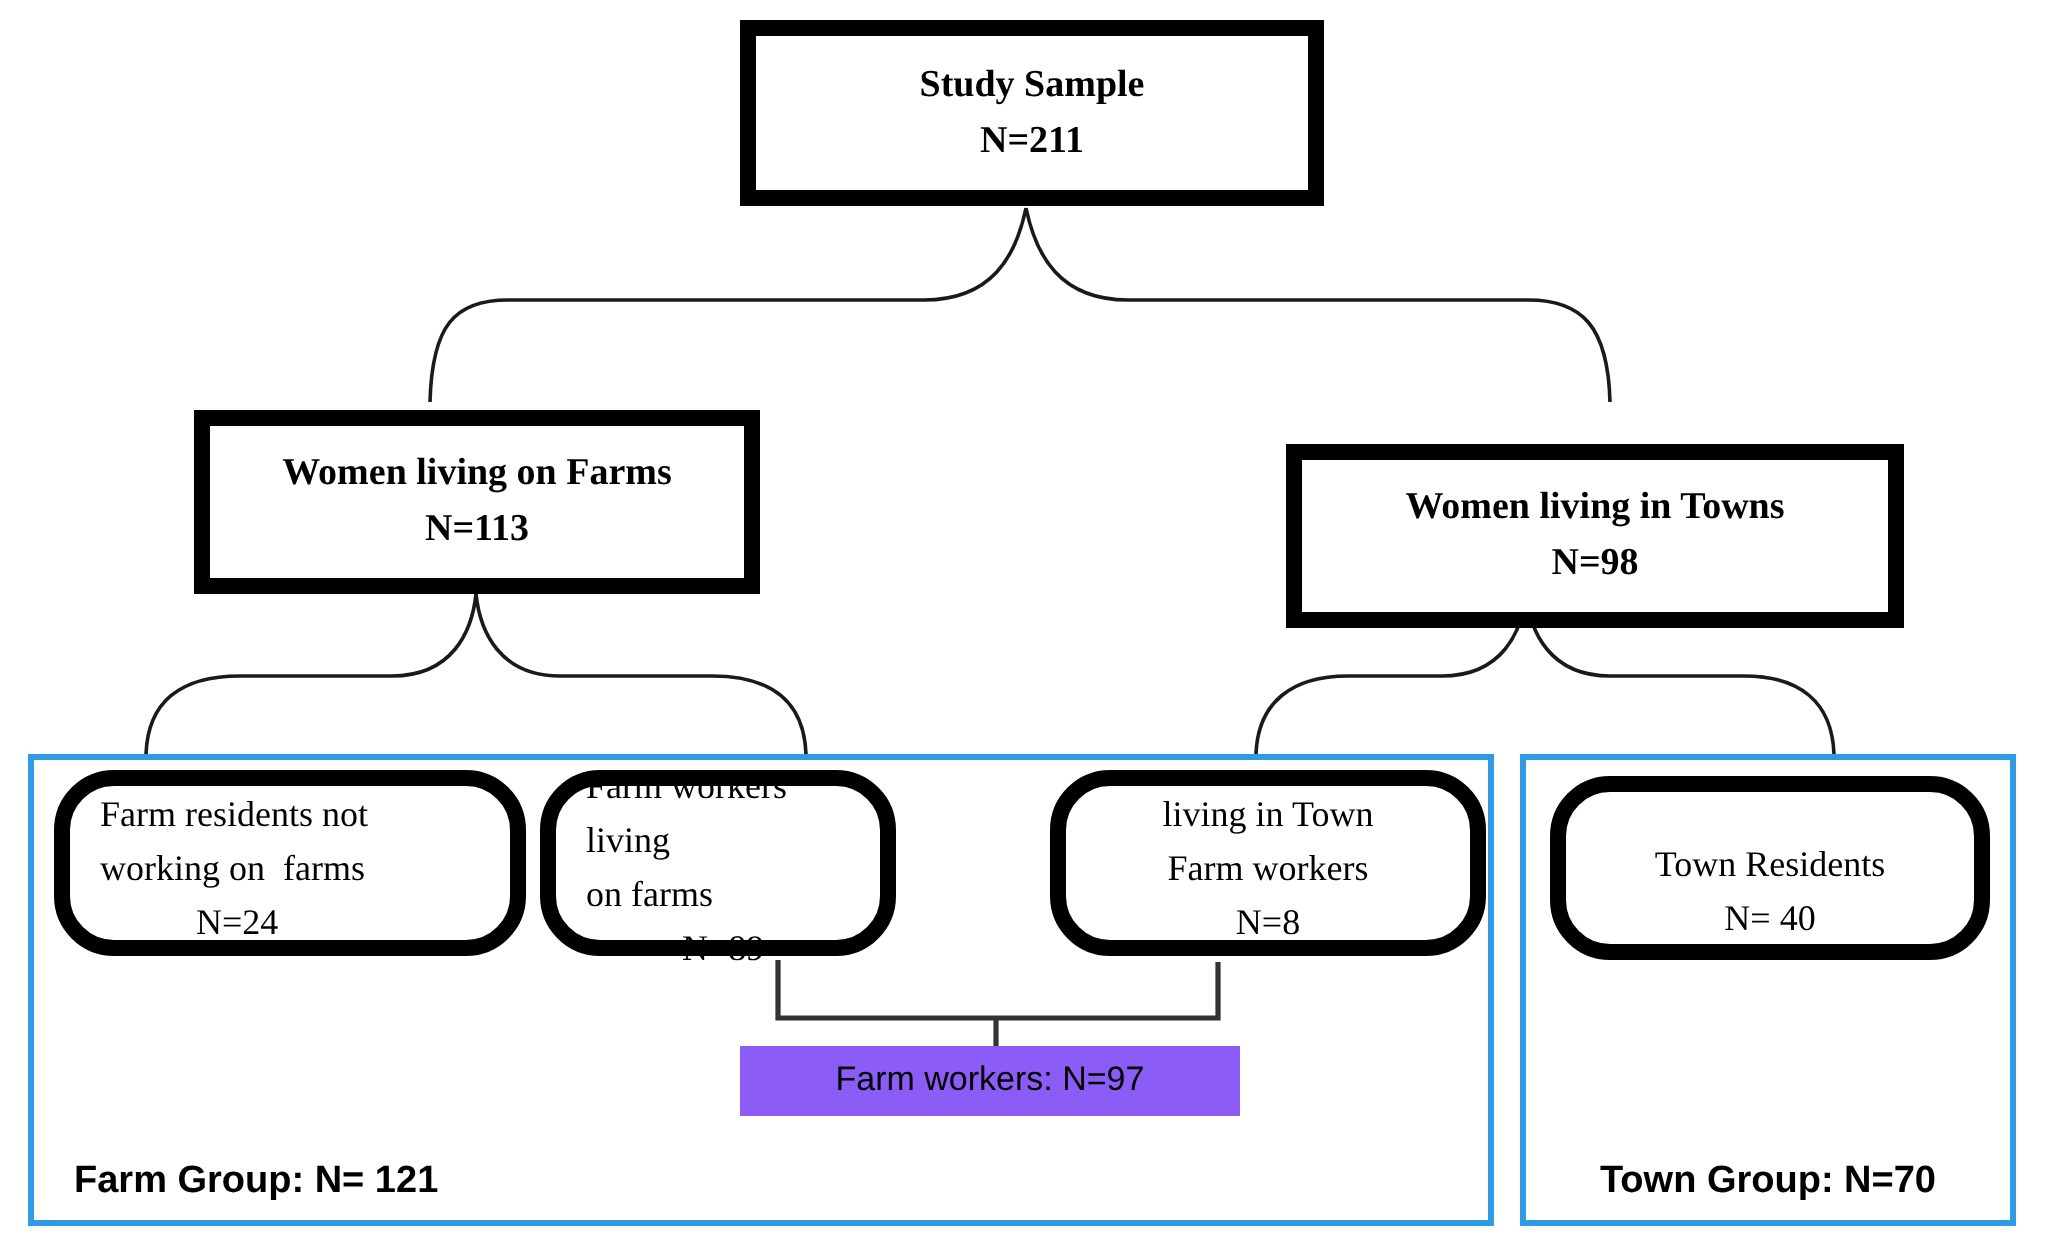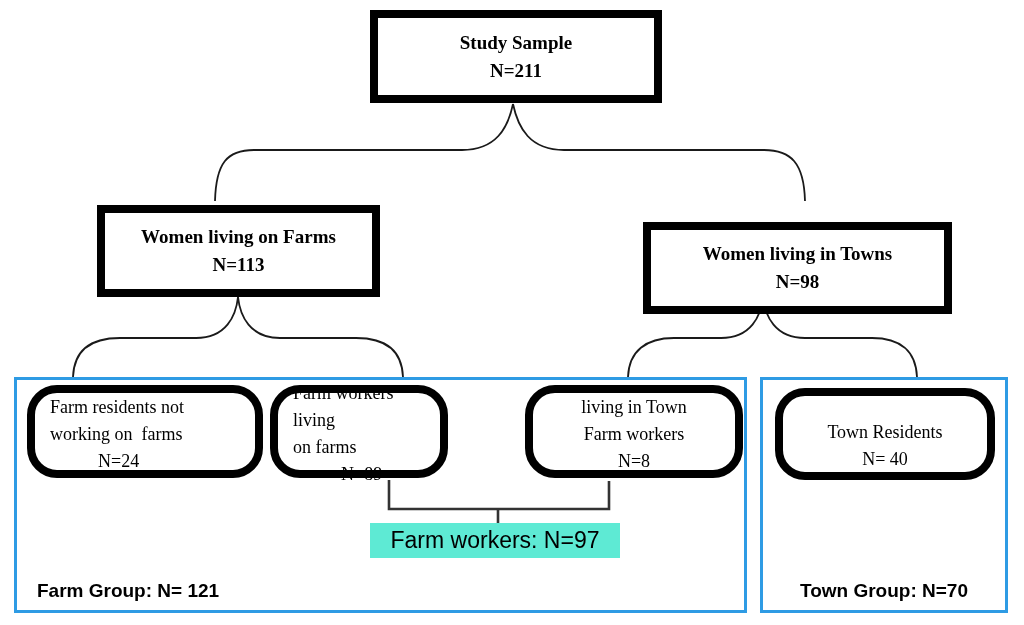--- a/index.html
+++ b/index.html
@@ -22,23 +22,23 @@
   .group{
     position:absolute;box-sizing:border-box;
     border:3px solid #2E9BE4;background:transparent;
   }
   .group-label{
     position:absolute;bottom:7px;font-weight:bold;font-size:19px;
     white-space:pre-wrap;line-height:1.2;
   }
   .group-label.centered{left:0;width:100%;text-align:center;}
   .highlight{
-    position:absolute;background:#5eead4;
+    position:absolute;background:#8b5cf6;
     display:flex;align-items:center;justify-content:center;
-    font-size:23px;line-height:1.2;white-space:pre-wrap;
+    font-size:17px;line-height:1.2;white-space:pre-wrap;
   }
   svg.conn{position:absolute;left:0;top:0;display:block;}
 </style>
 </head>
 <body>
 
 <div class="stage">
 
   <div class="group" style="left:14px;top:377px;width:733px;height:236px;">
     <span class="group-label" style="left:20px;">Farm Group: N= 121</span>

